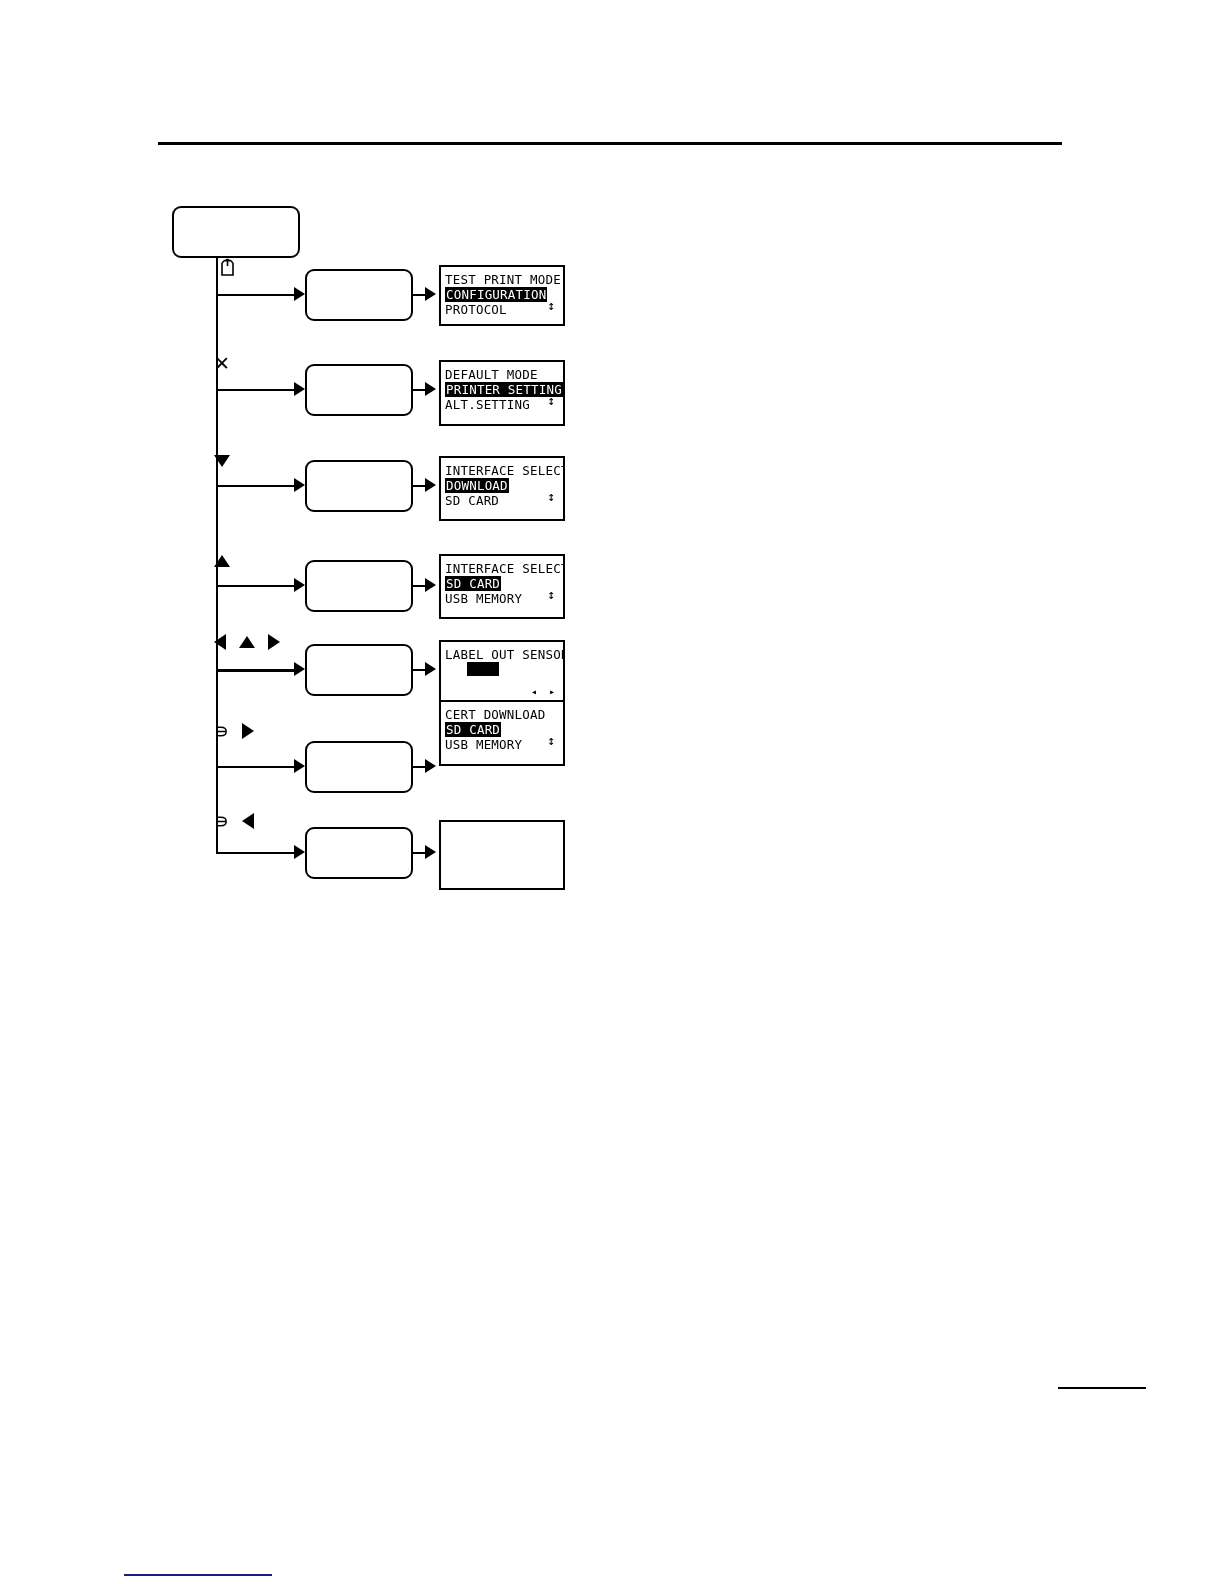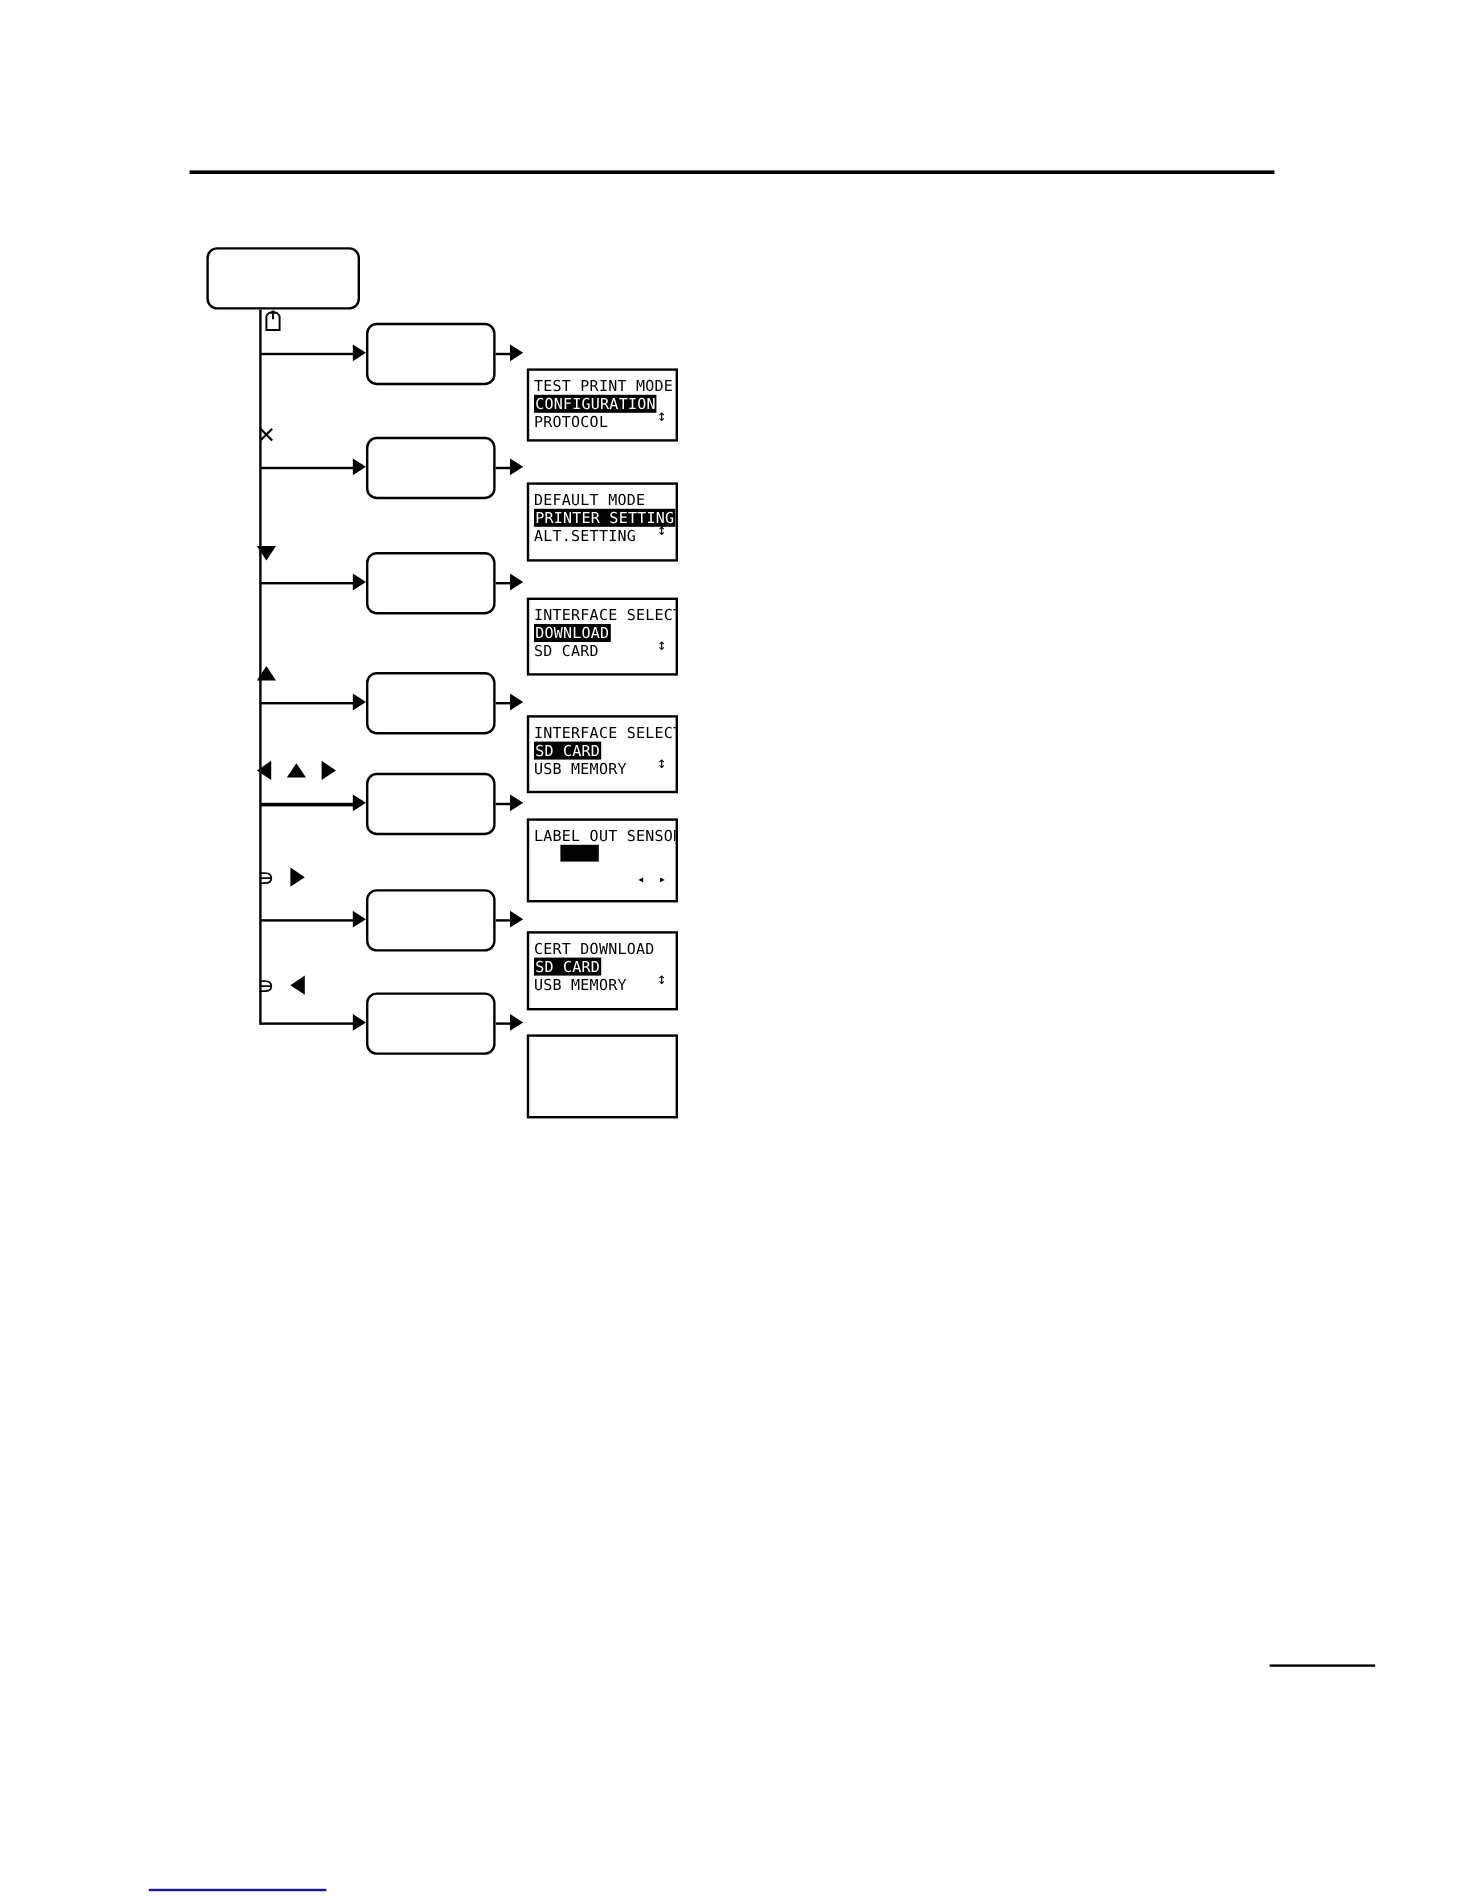--- a/index.html
+++ b/index.html
@@ -126,21 +126,20 @@
     border: 2.5px solid #000;
     background: #fff;
     box-sizing: border-box;
     font-family: "DejaVu Sans Mono", monospace;
     font-size: 12.5px;
     line-height: 15px;
     letter-spacing: 0.2px;
     color: #000;
     padding: 5px 0 5px 4px;
     overflow: hidden;
-    margin-top: 42px;
   }
   .lcd-line {
     white-space: pre;
     display: block;
     height: 15px;
   }
   .lcd-line.hl {
     background: #000;
     color: #fff;
     display: inline-block;
@@ -337,21 +336,21 @@
     <span class="tri tri-right"></span>
   </div>
   <div class="branch-line" style="top:766px;"></div>
   <div class="branch-arrow" style="top:759px;"></div>
   <div class="step-box" style="top:741px;">
     <span></span>
   </div>
   <div class="connect-line" style="top:766px;"></div>
   <div class="connect-arrow" style="top:759px;"></div>
 
-  <div class="lcd" style="top:734px; height:66px;">
+  <div class="lcd" style="top:700px; height:66px;">
     <span class="lcd-line">CERT DOWNLOAD</span>
     <span class="lcd-line hl">SD CARD</span>
     <div class="lcd-row">
       <span class="lcd-line">USB MEMORY</span>
       <span class="lcd-scroll-v">↕</span>
     </div>
   </div>
 
   <div class="icon-group" style="left:214px; top:810px;">
     <span class="btn-icon glyph glyph-return">∍</span>

